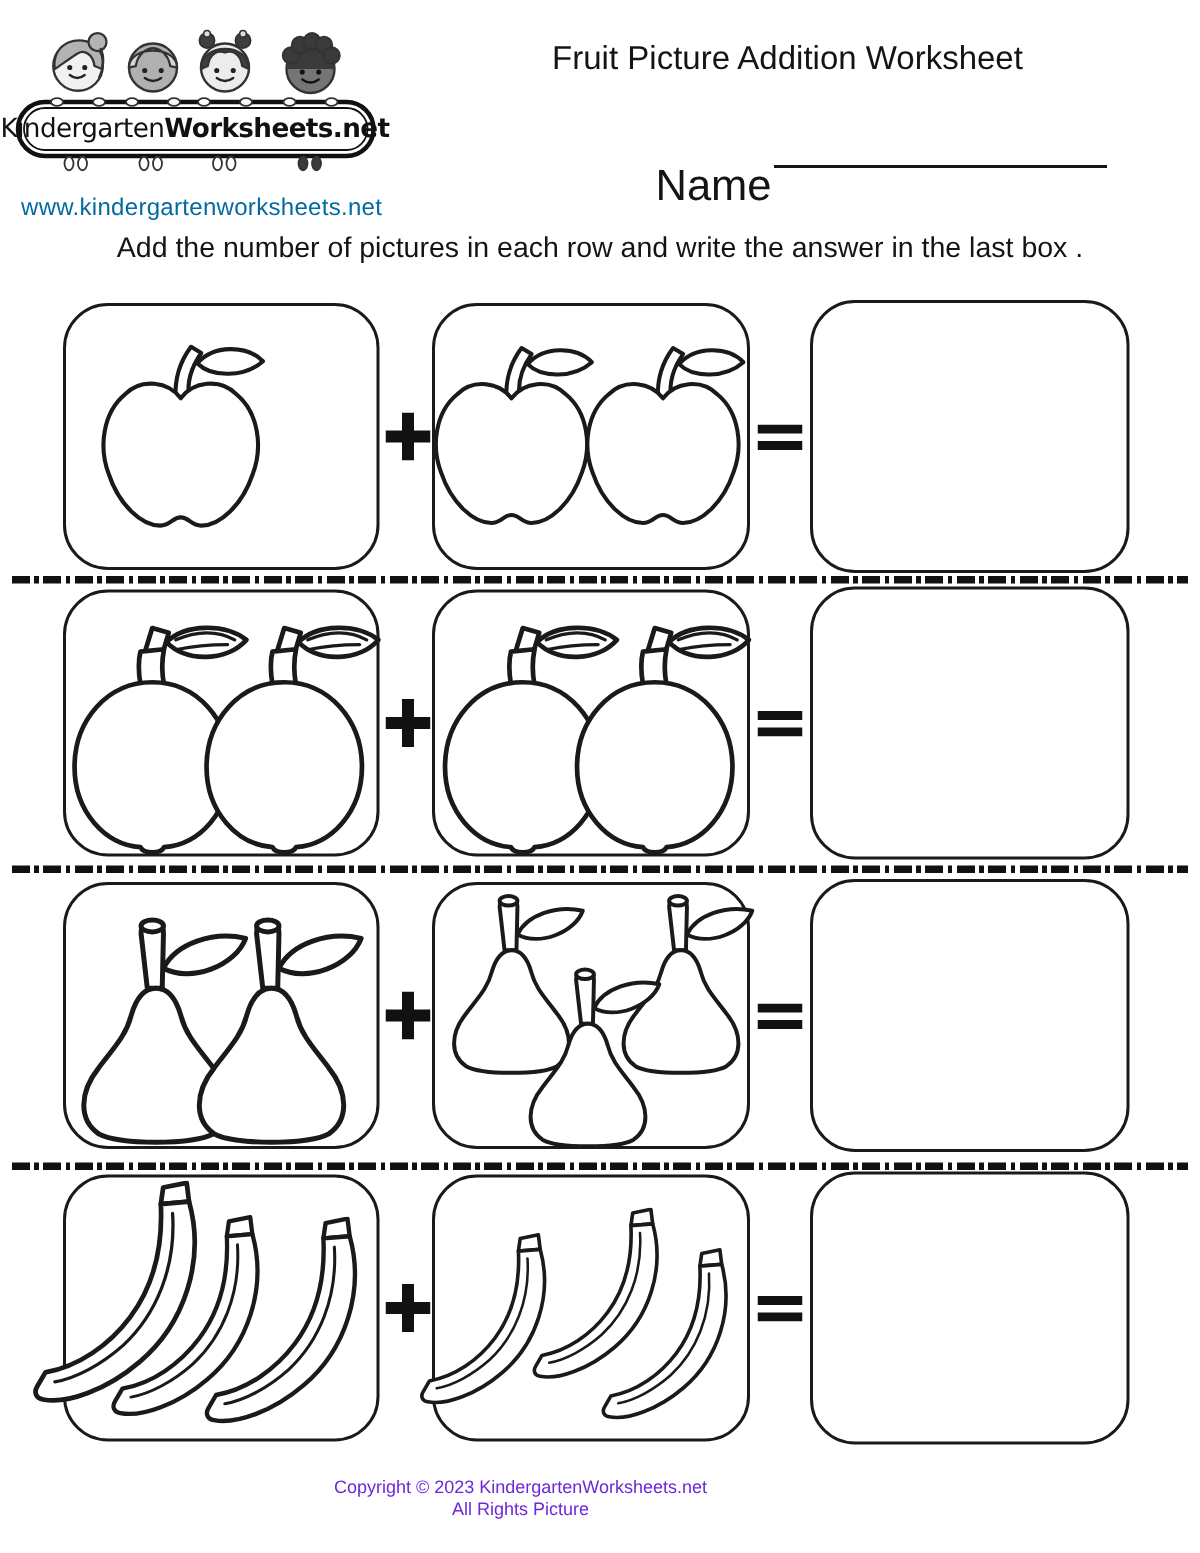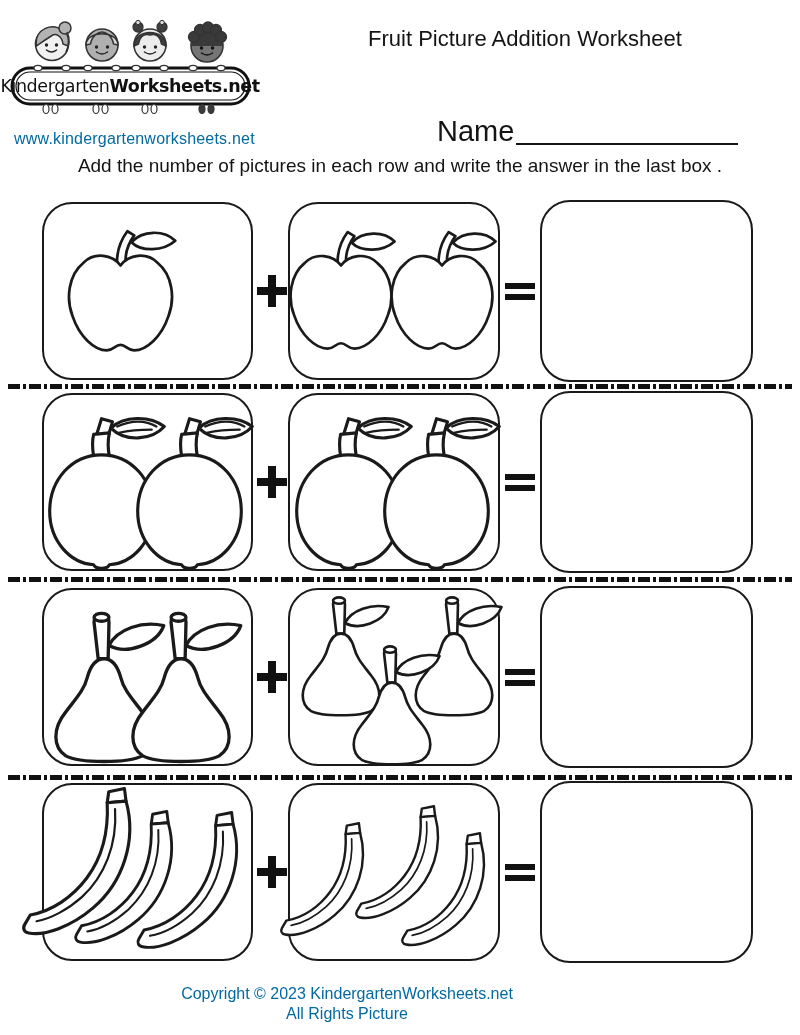--- a/index.html
+++ b/index.html
@@ -26,21 +26,21 @@
     position:absolute;left:6px;top:112px;width:248px;
     text-align:left;font-size:16px;color:#0369a1;letter-spacing:0.2px;
   }
   .title{
     position:absolute;left:255px;top:26px;width:540px;
     text-align:center;font-size:22px;font-weight:400;letter-spacing:0;
     color:#141414;
   }
   .name-row{
     position:absolute;left:437px;top:110px;width:320px;height:36px;
-    display:flex;align-items:flex-end;
+    display:flex;
   }
   .name-label{font-size:29px;color:#141414;line-height:1;}
   .name-line{width:222px;height:0;border-bottom:2px solid #141414;margin-left:2px;margin-bottom:1px;}
   .instruction{
     position:absolute;left:0;top:155px;width:800px;
     text-align:center;font-size:19px;color:#141414;
   }
   
   .fruit-box{
     position:absolute;
@@ -58,21 +58,21 @@
   .op svg{display:block;}
   .separator{
     position:absolute;left:8px;width:784px;height:5px;
     background:repeating-linear-gradient(to right,
       #111 0 12px, transparent 12px 15px,
       #111 15px 18px, transparent 18px 21px);
   }
   
   .footer{
     position:absolute;left:0;top:984px;width:694px;text-align:center;
-    color:#0369a1;font-size:16px;line-height:1.25;
+    color:#6d28d9;font-size:12px;line-height:1.25;
   }
   .defs-hidden{position:absolute;width:0;height:0;overflow:hidden;}
   .outline{fill:#fff;stroke:#1a1a1a;stroke-width:2;stroke-linejoin:round;}
   .vein{fill:none;stroke:#1a1a1a;stroke-width:1.4;stroke-linecap:round;}
 </style>
 </head>
 <body>
 
 <svg class="defs-hidden" aria-hidden="true">
   <defs>

